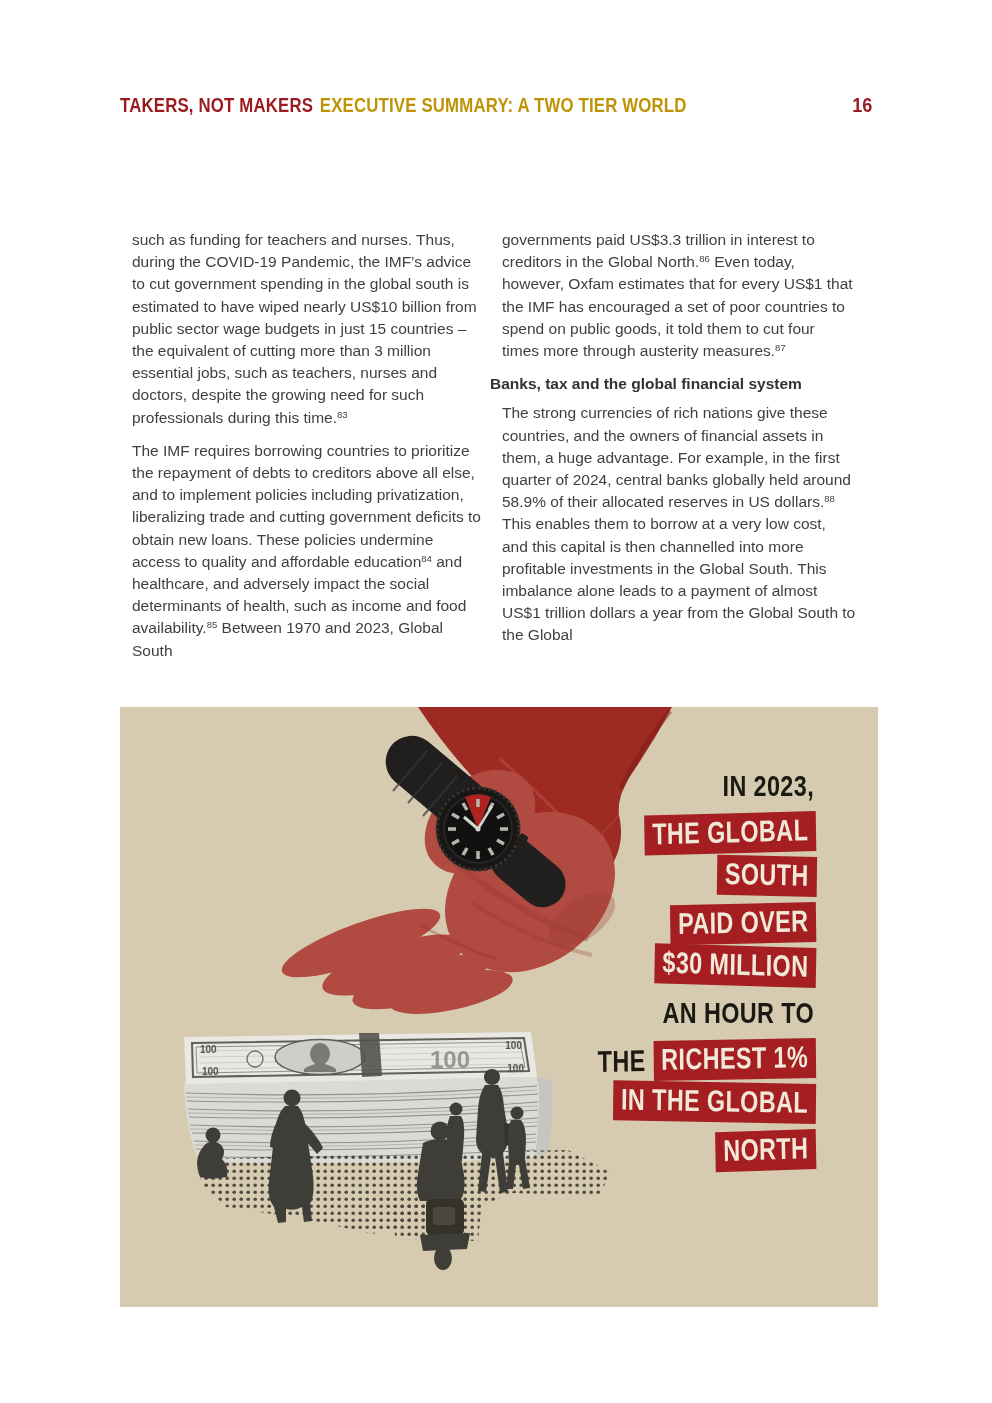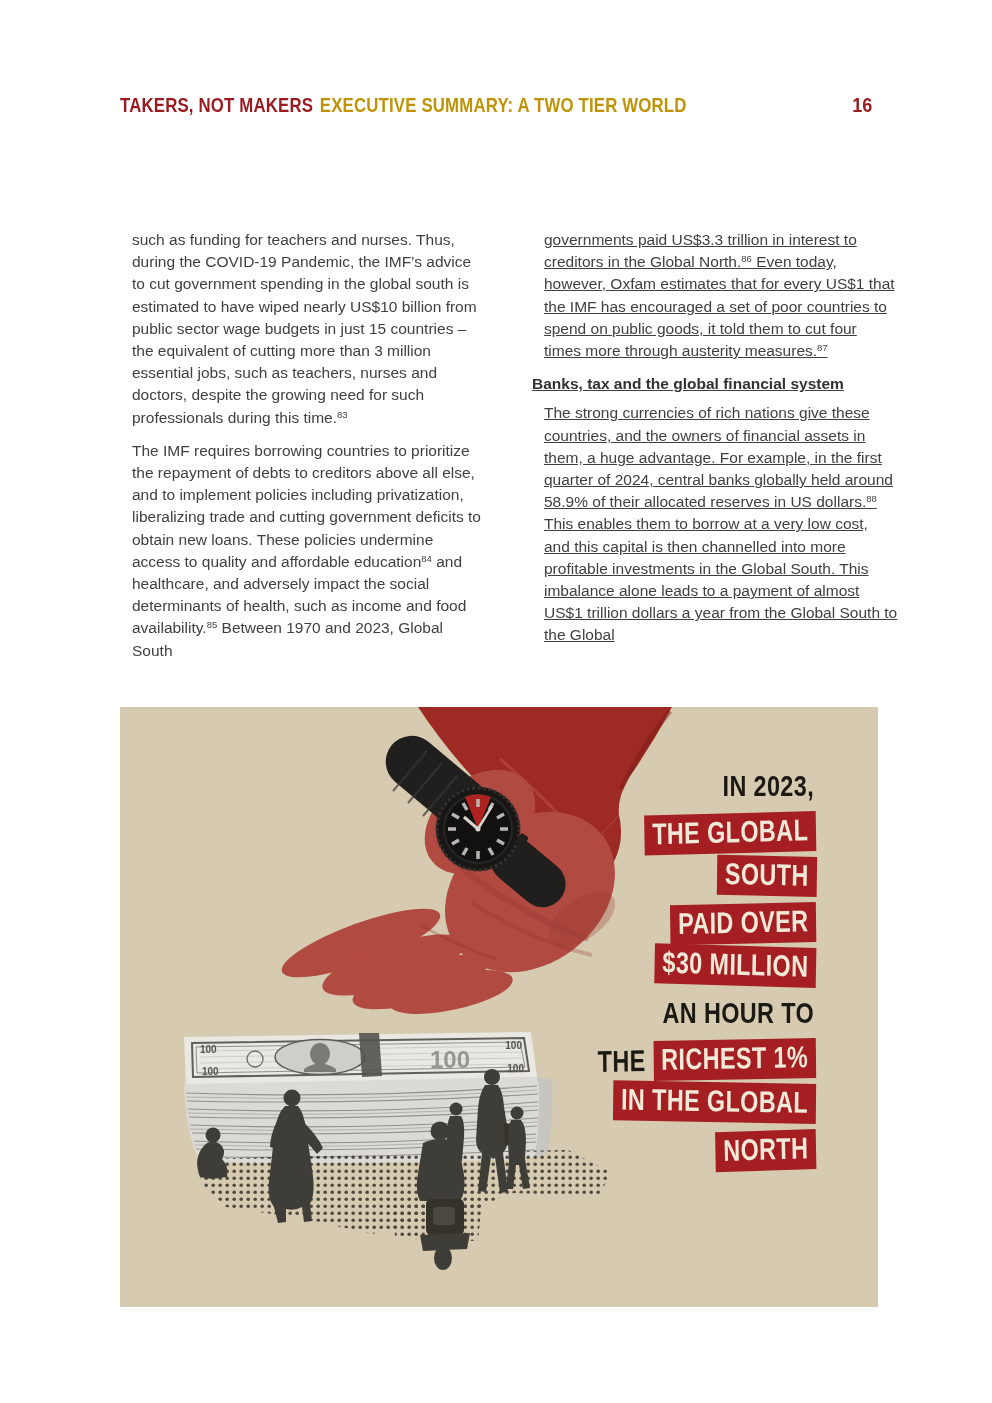--- a/index.html
+++ b/index.html
@@ -21,21 +21,21 @@
   .report-title{color:#9a1b1f;}
   .section-title{color:#bf9306;margin-left:8px;}
   .page-num{
     position:absolute;right:0;top:0;
     font-weight:700;font-size:20px;color:#9a1b1f;
     transform:scaleX(.9);transform-origin:100% 50%;
   }
   
   .col{position:absolute;top:229px;color:#403f3d;font-size:15.5px;line-height:22.2px;letter-spacing:0;}
   .col-left{left:120px;width:362px;}
-  .col-right{left:532px;width:366px;text-decoration:underline;}
+  .col-right{left:490px;width:366px;}
   .col p{margin:0 0 11px 12px;}
   .col h3{font-size:15.5px;line-height:22.2px;margin:3px 0 7px 0;color:#333231;font-weight:700;}
   sup{font-size:9.5px;line-height:0;position:relative;top:-5px;vertical-align:baseline;}
   
   .panel{
     position:absolute;left:120px;top:707px;width:758px;height:600px;
     background:#d6cbb0;overflow:hidden;margin:0;
   }
   .panel svg{position:absolute;left:0;top:0;}
   

